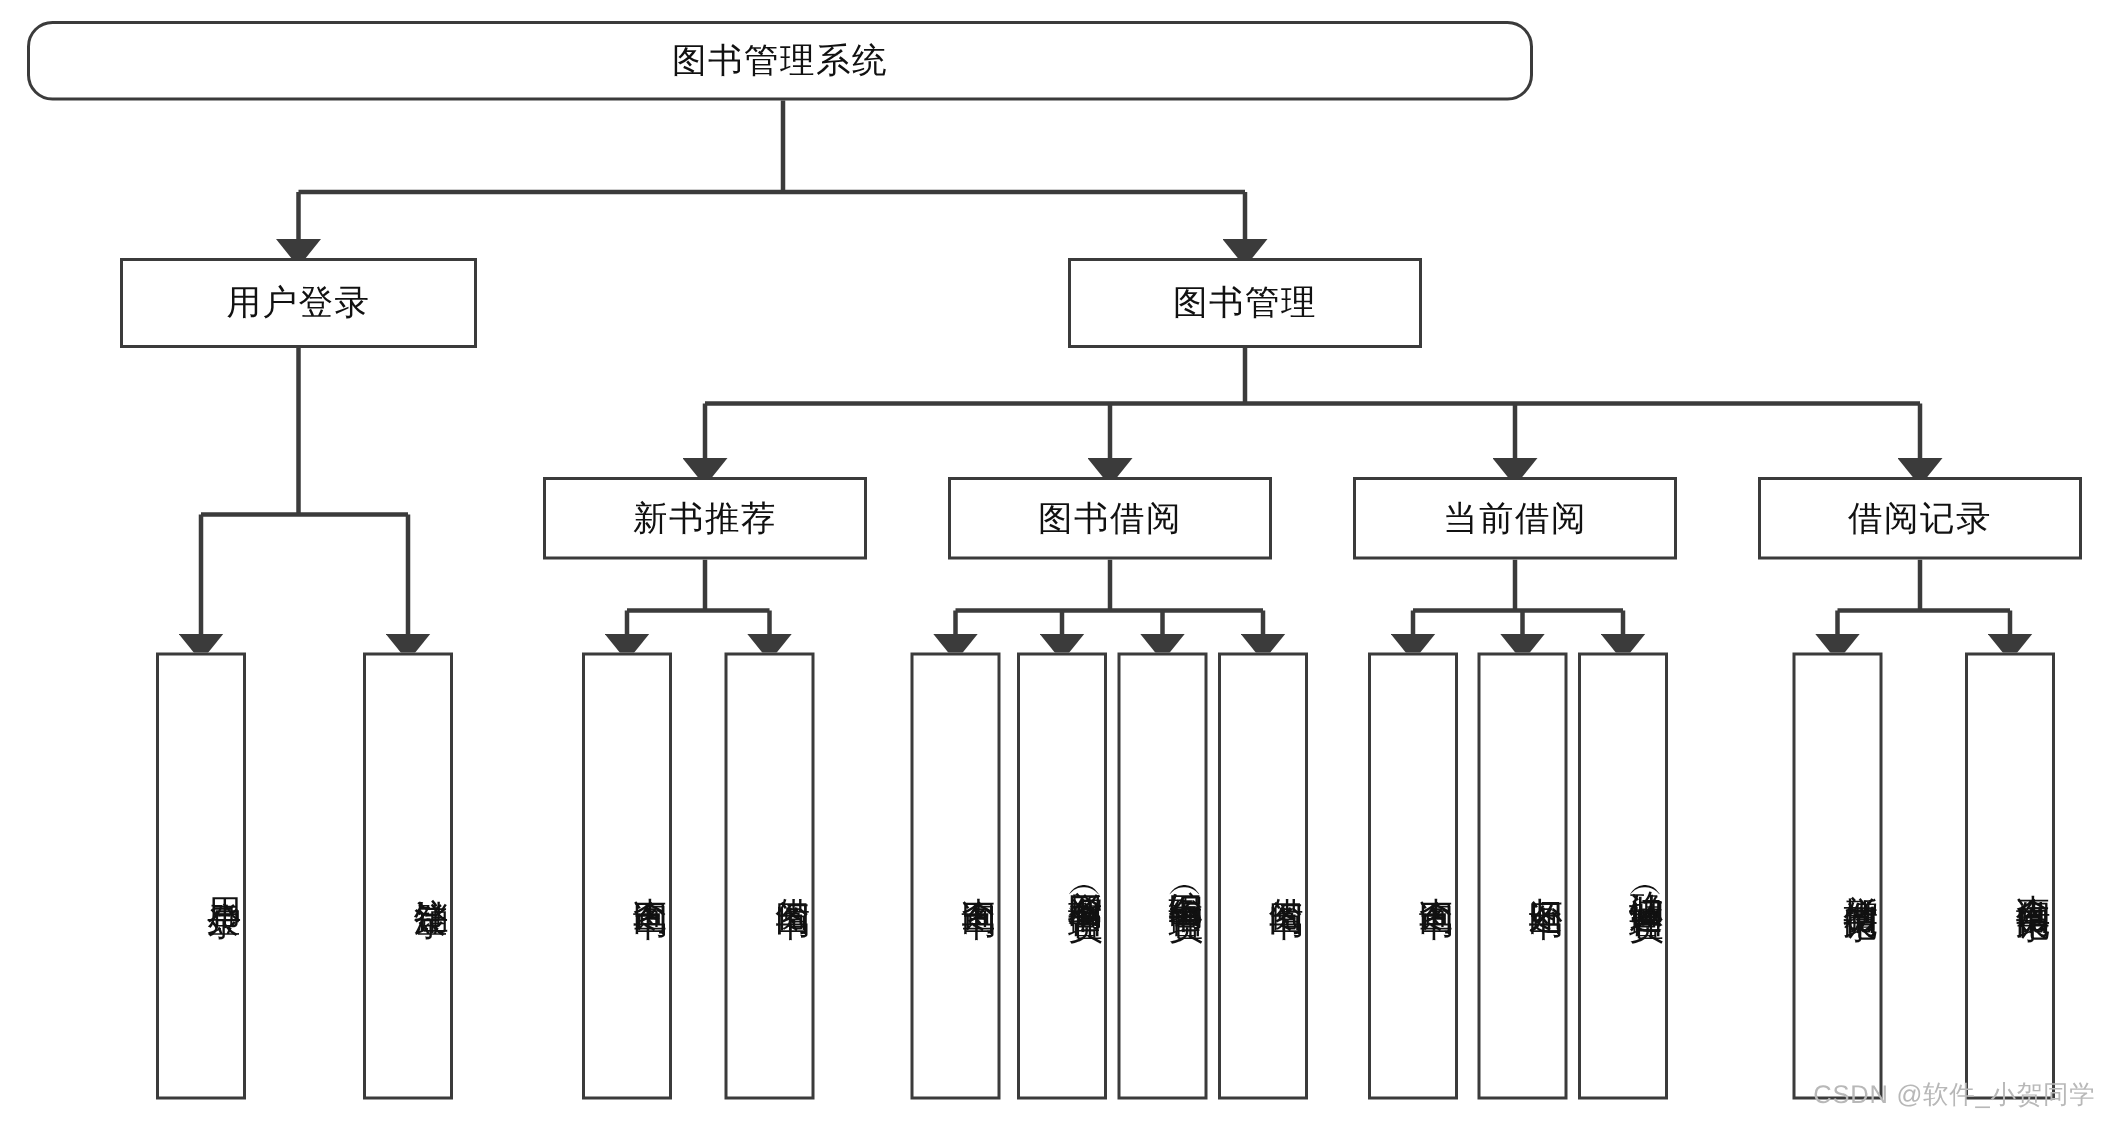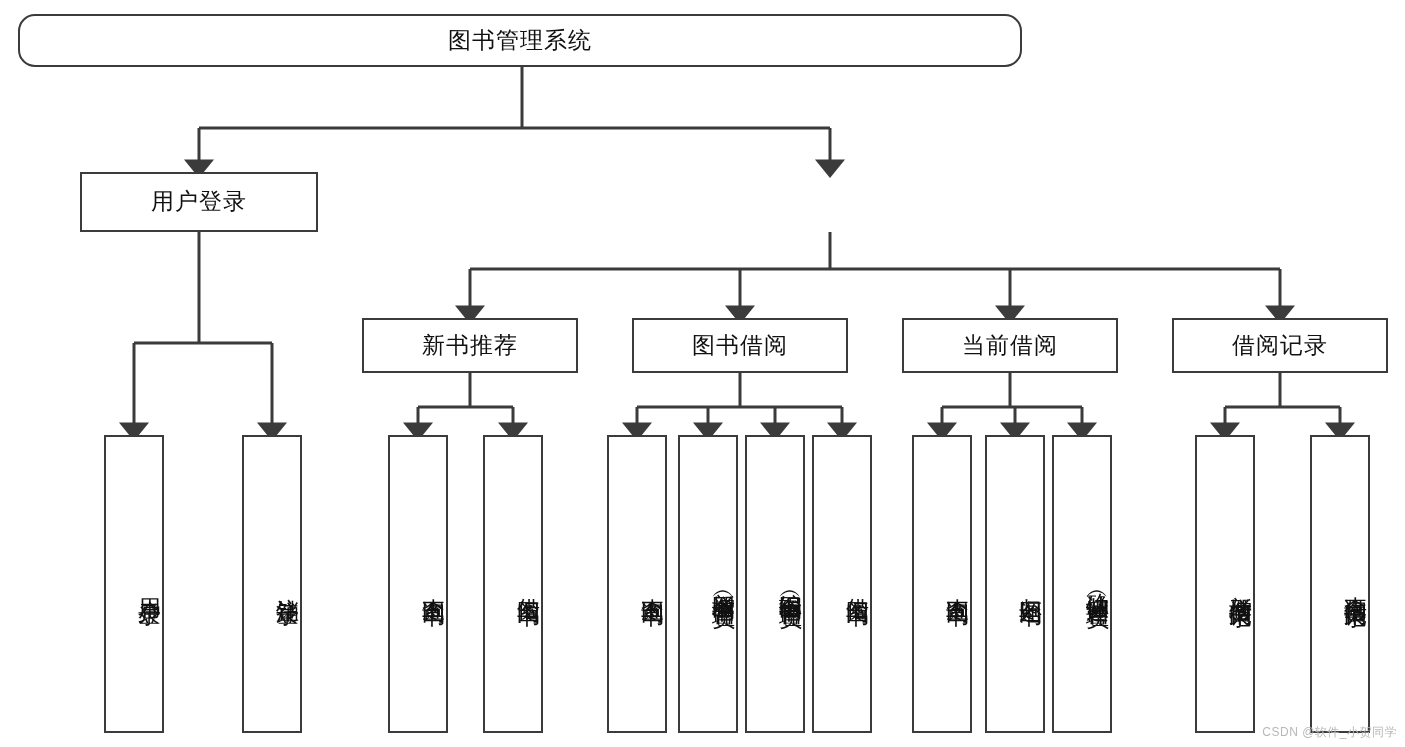--- a/index.html
+++ b/index.html
@@ -53,21 +53,21 @@
     align-items: flex-start;
     justify-content: center;
   }
   .node.vert > span {
     display: block;
   }
   .watermark {
     position: absolute;
     right: 8px;
     bottom: 6px;
-    font-size: 12px;
+    font-size: 17px;
     color: #b8b8b8;
     letter-spacing: 0.5px;
     white-space: nowrap;
     z-index: 3;
   }
 </style>
 </head>
 <body>
 
 <div id="canvas">
@@ -122,20 +122,23 @@
     </g>
   </svg>
 
   <div class="node horiz" style="left:18px; top:14px; width:1004px; height:53px;border-radius:17px;">
     <span>图书管理系统</span>
   </div>
 
   <div class="node horiz" style="left:80px; top:172px; width:238px; height:60px;">
     <span>用户登录</span>
   </div>
+  <div class="node horiz" style="left:712px; top:172px; width:236px; height:60px;">
+    <span>图书管理</span>
+  </div>
 
   <div class="node horiz" style="left:362px; top:318px; width:216px; height:55px;">
     <span>新书推荐</span>
   </div>
   <div class="node horiz" style="left:632px; top:318px; width:216px; height:55px;">
     <span>图书借阅</span>
   </div>
   <div class="node horiz" style="left:1172px; top:318px; width:216px; height:55px;">
     <span>借阅记录</span>
   </div>

